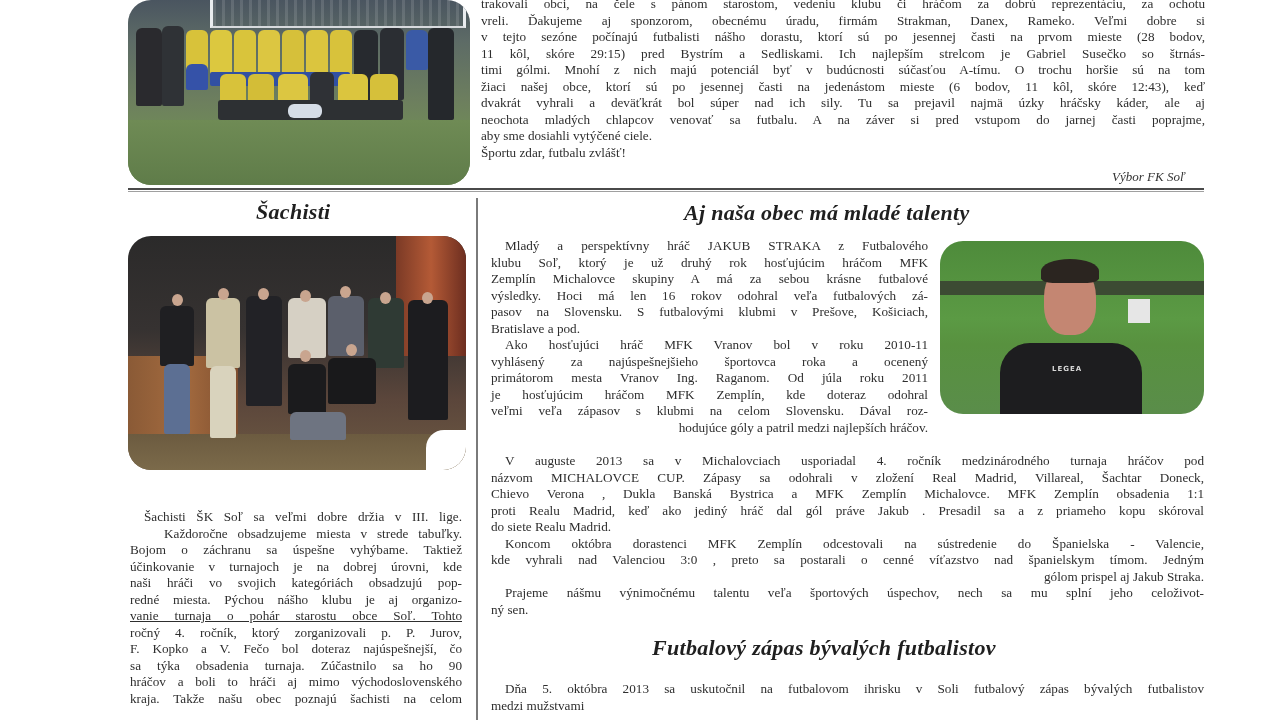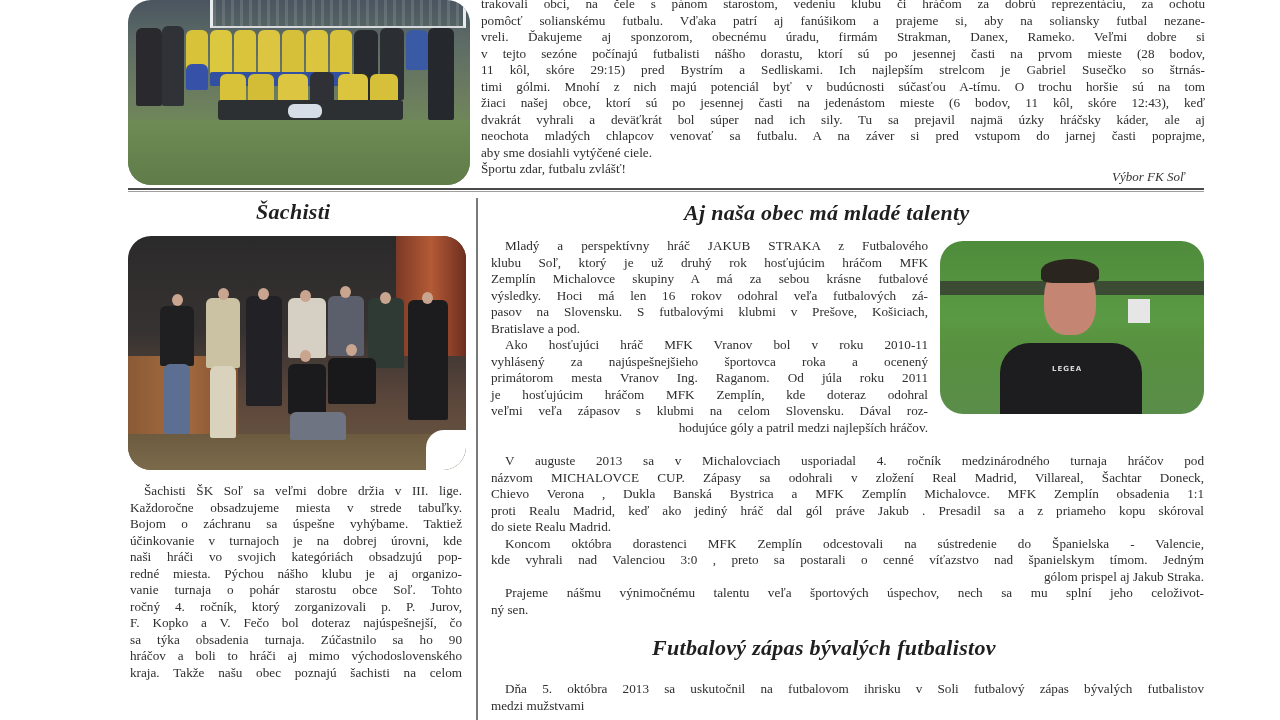--- a/index.html
+++ b/index.html
@@ -126,21 +126,20 @@
     <div class="person" style="left:150px;top:74px;width:30px;height:28px;background:#dcc641;"></div>
     <div class="person" style="left:182px;top:72px;width:24px;height:30px;background:#2f3136;"></div>
     <div class="person" style="left:210px;top:74px;width:30px;height:28px;background:#dbc53e;"></div>
     <div class="person" style="left:242px;top:74px;width:28px;height:28px;background:#d6c03a;"></div>
     <div class="person" style="left:90px;top:100px;width:185px;height:20px;background:#2d3033;border-radius:3px;"></div>
     <div class="person" style="left:160px;top:104px;width:34px;height:14px;background:#d5dde6;border-radius:6px;"></div>
   </div>
 
   <div class="text" style="left:481px; top:-4px; width:724px; text-align:justify;">
     <p style="text-align-last: justify;">trakovali obci, na čele s pánom starostom, vedeniu klubu či hráčom za dobrú reprezentáciu, za ochotu</p>
-    <p style="text-align-last: justify;">pomôcť solianskému futbalu. Vďaka patrí aj fanúšikom a prajeme si, aby na soliansky futbal nezane-</p>
     <p style="text-align-last: justify;">vreli. Ďakujeme aj sponzorom, obecnému úradu, firmám Strakman, Danex, Rameko. Veľmi dobre si</p>
     <p style="text-align-last: justify;">v tejto sezóne počínajú futbalisti nášho dorastu, ktorí sú po jesennej časti na prvom mieste (28 bodov,</p>
     <p style="text-align-last: justify;">11 kôl, skóre 29:15) pred Bystrím a Sedliskami. Ich najlepším strelcom je Gabriel Susečko so štrnás-</p>
     <p style="text-align-last: justify; font-family: Liberation Serif, serif;">timi gólmi. Mnohí z nich majú potenciál byť v budúcnosti súčasťou A-tímu. O trochu horšie sú na tom</p>
     <p style="text-align-last: justify;">žiaci našej obce, ktorí sú po jesennej časti na jedenástom mieste (6 bodov, 11 kôl, skóre 12:43), keď</p>
     <p style="text-align-last: justify;">dvakrát vyhrali a deväťkrát bol súper nad ich sily. Tu sa prejavil najmä úzky hráčsky káder, ale aj</p>
     <p style="text-align-last: justify;">neochota mladých chlapcov venovať sa futbalu. A na záver si pred vstupom do jarnej časti poprajme,</p>
     <p style="text-align:left;">aby sme dosiahli vytýčené ciele.</p>
     <p style="text-align:left;">Športu zdar, futbalu zvlášť!</p>
   </div>
@@ -175,27 +174,27 @@
     <div class="head" style="left:172px;top:54px;"></div>
     <div class="head" style="left:212px;top:50px;"></div>
     <div class="head" style="left:252px;top:56px;"></div>
     <div class="head" style="left:294px;top:56px;"></div>
     <div class="head" style="left:172px;top:114px;"></div>
     <div class="head" style="left:218px;top:108px;"></div>
     <div class="corner"></div>
   </div>
 
   <div class="text" style="left:130px; top:483px; width:332px;">
-    <p class="ind" style="text-align-last: justify;">Šachisti ŠK Soľ sa veľmi dobre držia v III. lige.</p>
-    <p style="text-align-last: justify;">Každoročne obsadzujeme miesta v strede tabuľky.</p>
+    <p class="ind" style="text-align-last: justify; margin-top: 26px;">Šachisti ŠK Soľ sa veľmi dobre držia v III. lige.</p>
+    <p style="text-align-last: justify; margin-left: 34px;">Každoročne obsadzujeme miesta v strede tabuľky.</p>
     <p style="text-align-last: justify;">Bojom o záchranu sa úspešne vyhýbame. Taktiež</p>
     <p style="text-align-last: justify;">účinkovanie v turnajoch je na dobrej úrovni, kde</p>
     <p style="text-align-last: justify;">naši hráči vo svojich kategóriách obsadzujú pop-</p>
     <p style="text-align-last: justify;">redné miesta. Pýchou nášho klubu je aj organizo-</p>
-    <p style="text-align-last: justify;">vanie turnaja o pohár starostu obce Soľ. Tohto</p>
+    <p style="text-align-last: justify; text-decoration: underline;">vanie turnaja o pohár starostu obce Soľ. Tohto</p>
     <p style="text-align-last: justify;">ročný 4. ročník, ktorý zorganizovali p. P. Jurov,</p>
     <p style="text-align-last: justify;">F. Kopko a V. Fečo bol doteraz najúspešnejší, čo</p>
     <p style="text-align-last: justify;">sa týka obsadenia turnaja. Zúčastnilo sa ho 90</p>
     <p style="text-align-last: justify;">hráčov a boli to hráči aj mimo východoslovenského</p>
     <p style="text-align-last: justify;">kraja. Takže našu obec poznajú šachisti na celom</p>
   </div>
 
   <div class="heading" style="left:684px; top:200px;">Aj naša obec má mladé talenty</div>
 
   <div class="text" style="left:491px; top:238px; width:437px;">

